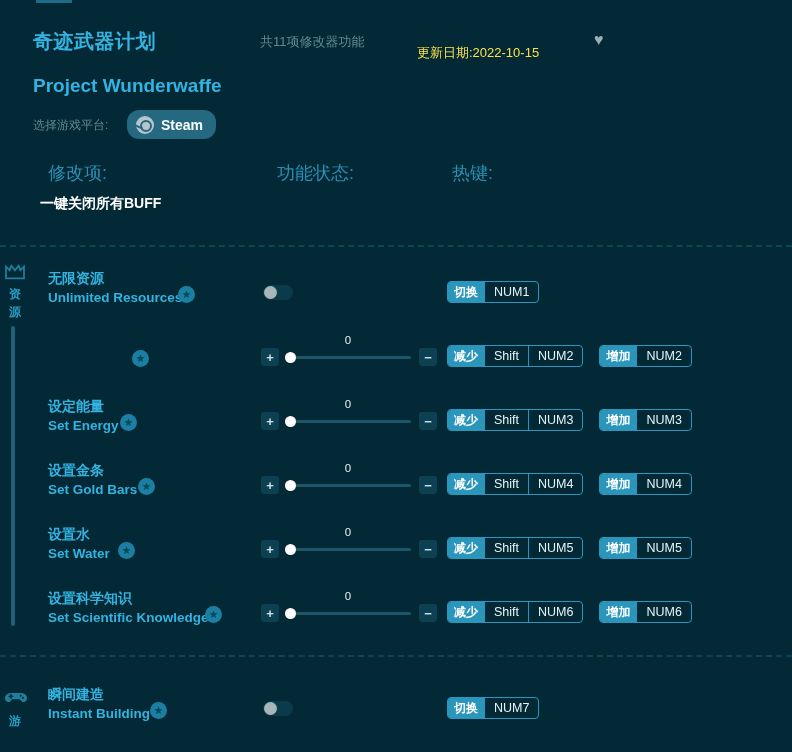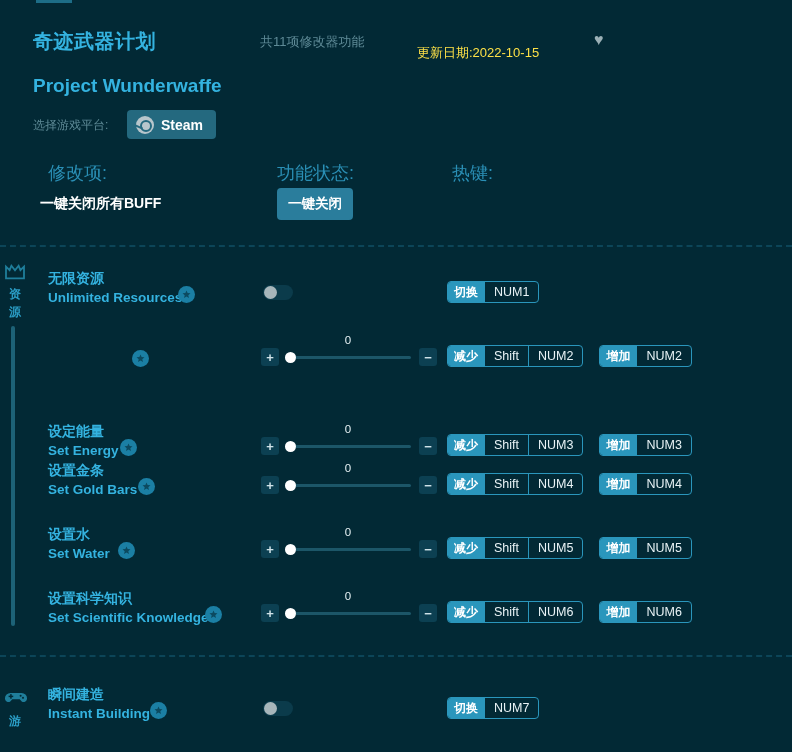--- a/index.html
+++ b/index.html
@@ -42,21 +42,21 @@
   }
 
   
   .platform-label {
     position: absolute; left: 33px; top: 117px;
     font-size: 12px; color: #5e8a96;
   }
   .platform-btn {
     position: absolute; left: 127px; top: 110px;
     height: 29px; padding: 0 13px 0 9px;
-    background: #24697f; border-radius: 4px;
+    background: #24697f; border-radius: 12px;
     display: flex; align-items: center; gap: 7px;
     cursor: pointer;
   }
   .platform-btn .steam-glyph {
     width: 18px; height: 18px; border-radius: 50%;
     background: #b7c6cc; position: relative; flex: none;
     display: block;
   }
   .platform-btn .steam-glyph::before {
     content: ""; position: absolute; left: 4px; top: 4px;
@@ -217,21 +217,20 @@
   <div class="platform-btn">
     <span class="steam-glyph"></span>
     <span class="steam-label">Steam</span>
   </div>
 
   <div class="col-head c1">修改项:</div>
   <div class="col-head c2">功能状态:</div>
   <div class="col-head c3">热键:</div>
 
   <div class="master-label">一键关闭所有BUFF</div>
-  <div class="master-btn">一键关闭</div>
 
   <div class="dashed-divider d1"></div>
   <div class="dashed-divider d2"></div>
 
   <div class="cat-rail" id="rail-resources" style="left:0; top:263px; height:370px;">
     <div class="cat-icon">
       <svg viewBox="0 0 24 20" width="22" height="18" aria-hidden="true">
         <path d="M2 4 L2 17 L22 17 L22 4 L18 8 L16 3 L12 8 L8 3 L6 8 Z" fill="none" stroke="currentColor" stroke-width="2"></path>
       </svg>
     </div>
@@ -291,21 +290,21 @@
             <span class="hk-act">减少</span>
             <span class="hk-key">Shift</span>
             <span class="hk-key">NUM2</span>
           </div>
           <div class="hk">
             <span class="hk-act">增加</span>
             <span class="hk-key">NUM2</span>
           </div>
         </div>
       </div>
-      <div class="row" style="top: 398px; margin-top: 25px;">
+      <div class="row" style="top: 398px;">
         <div class="names">
           <div class="name-cn">设定能量</div>
           <div class="name-en">Set Energy</div>
         </div>
         <div class="star-badge" style="left: 120px; top: 16px;">
           <svg viewBox="0 0 12 12" width="9" height="9" aria-hidden="true">
             <path d="M6 0.6 L7.5 4.1 L11.3 4.4 L8.4 6.9 L9.3 10.6 L6 8.6 L2.7 10.6 L3.6 6.9 L0.7 4.4 L4.5 4.1 Z" fill="#0c4a60"></path>
           </svg>
         </div>
         <div class="slider-group" style="top: 14px;">

